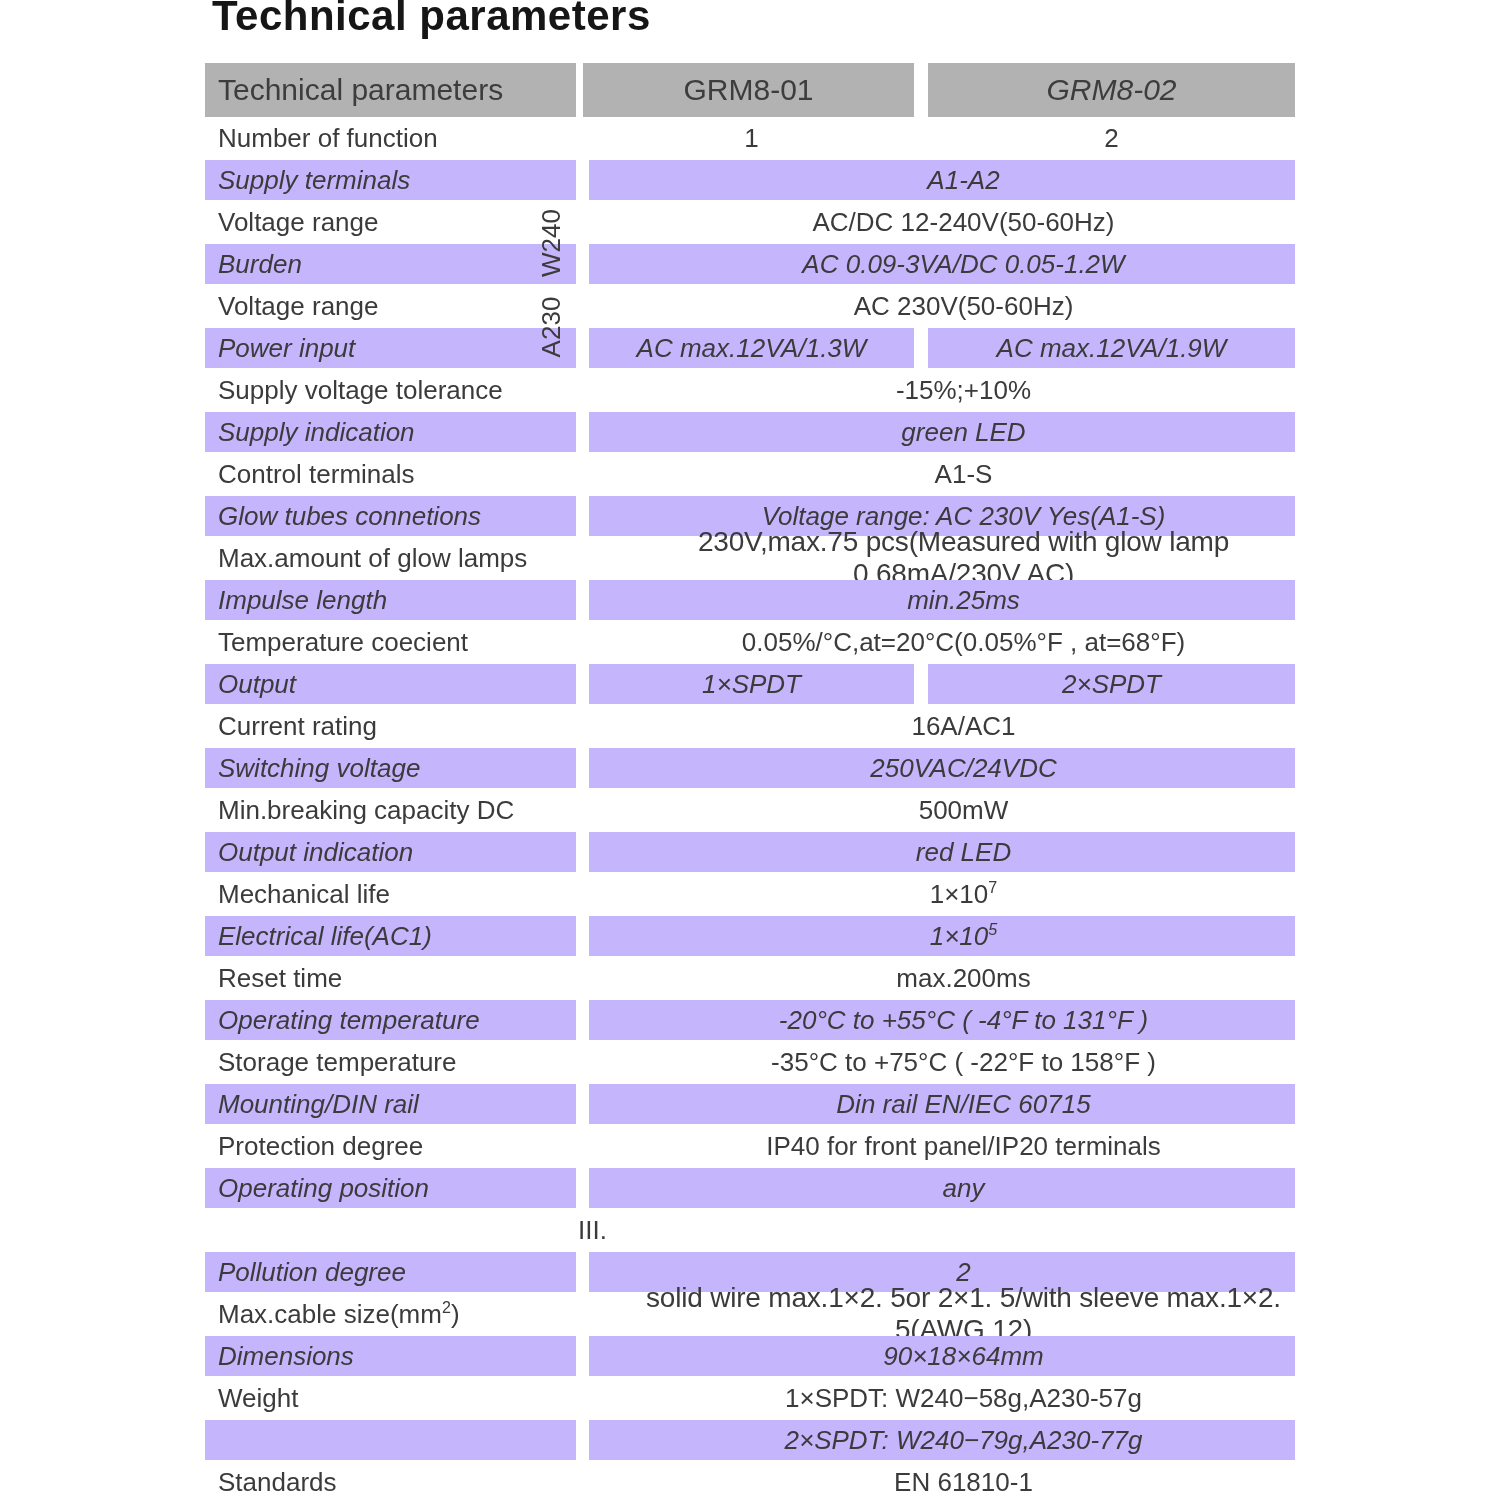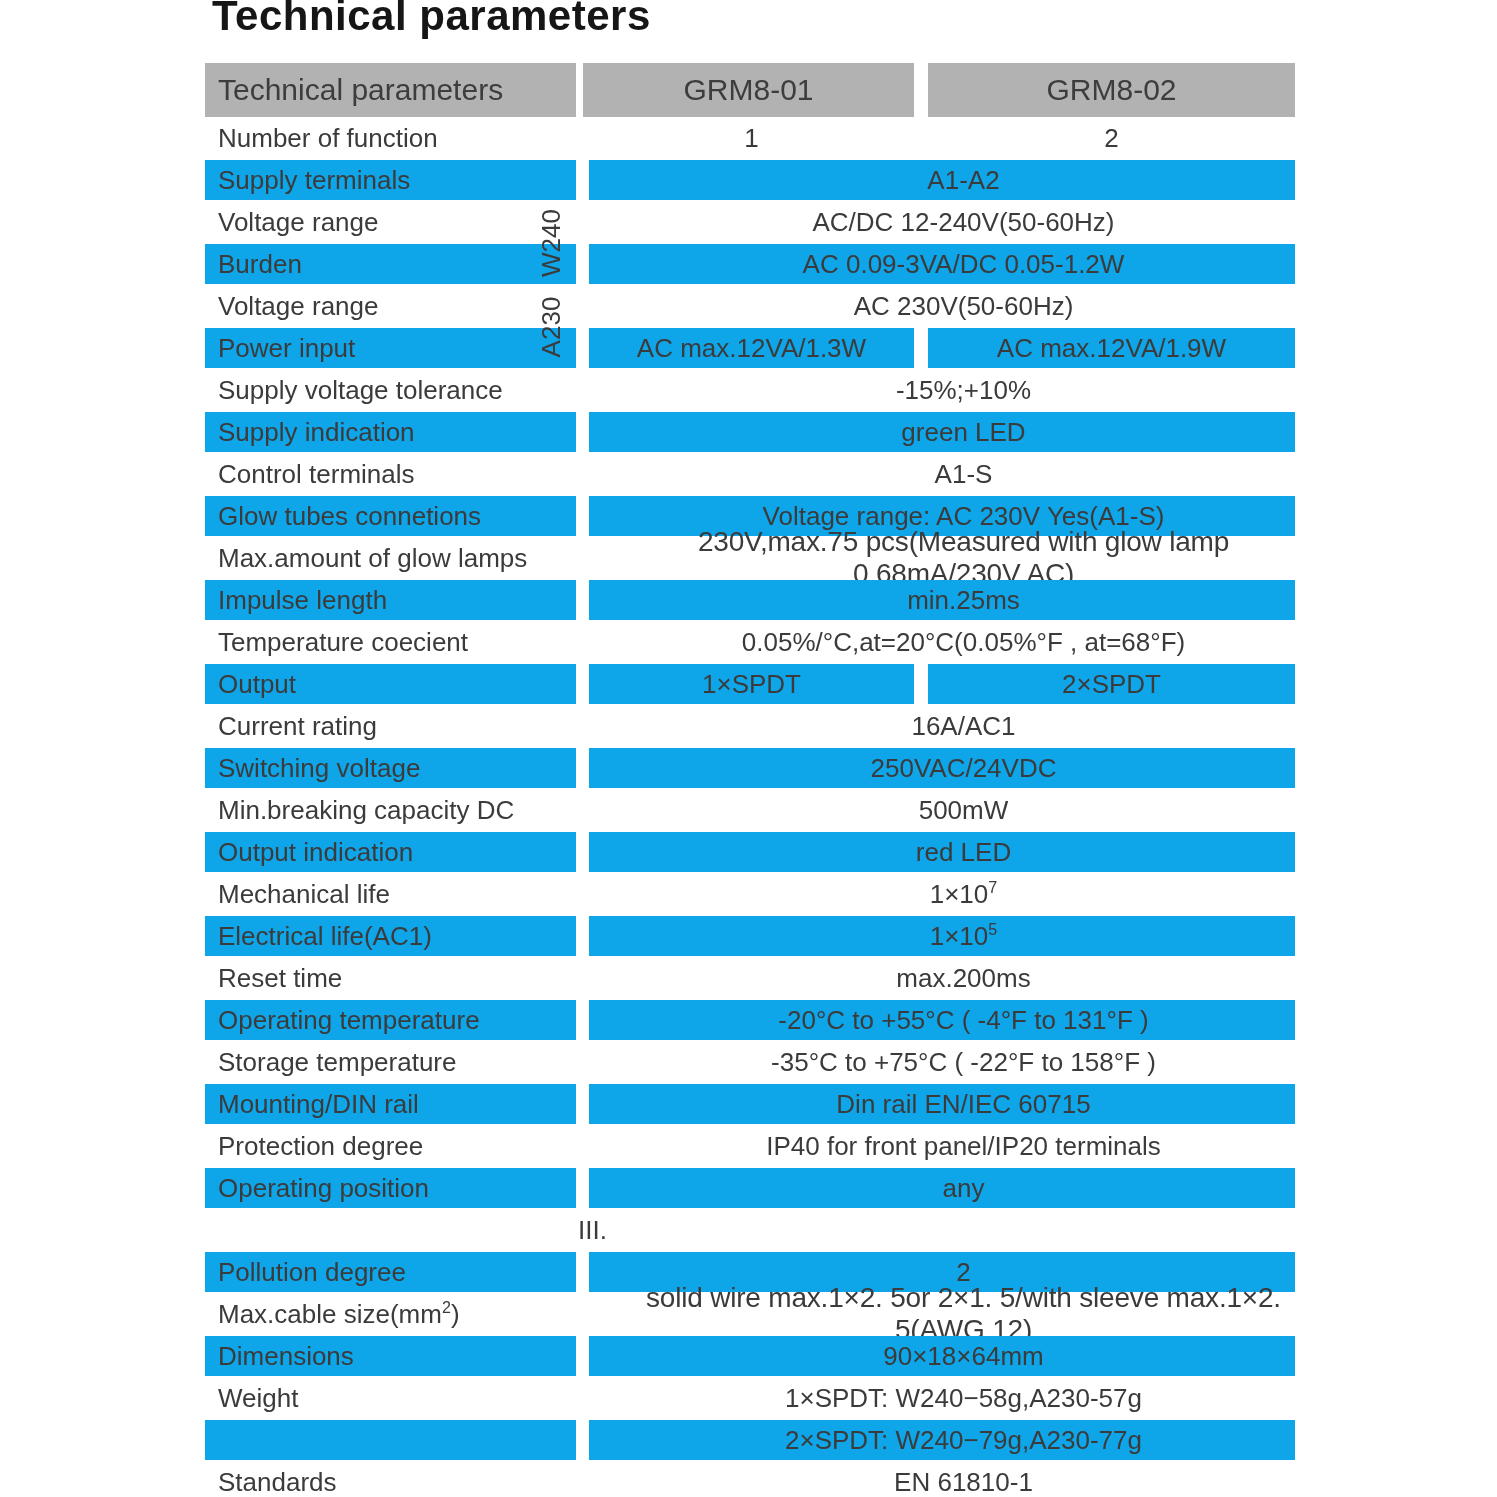--- a/index.html
+++ b/index.html
@@ -12,29 +12,29 @@
     font-size:42px;font-weight:bold;color:#161616;letter-spacing:0.5px;
   }
   .table{position:absolute;left:205px;top:63px;width:1090px;}
   .header-row{display:flex;height:54px;margin-bottom:1px;}
   .h-cell{
     background:#b2b2b2;color:#3d3d3d;font-size:30px;
     display:flex;align-items:center;box-sizing:border-box;
   }
   .h-label{width:371px;padding-left:13px;}
   .h-col1{margin-left:7px;width:331px;justify-content:center;}
-  .h-col2{margin-left:14px;width:367px;justify-content:center;}
+  .h-col2{margin-left:14px;width:367px;justify-content:center;font-style:italic;}
   .row{display:flex;height:40px;margin-bottom:2px;font-size:26px;}
   .cell{display:flex;align-items:center;box-sizing:border-box;background:transparent;}
   .label-cell{width:371px;padding-left:13px;}
   .value-cell{justify-content:center;text-align:center;}
   .value-cell.span{margin-left:13px;width:706px;padding-left:43px;}
   .value-cell.col1{margin-left:13px;width:325px;}
   .value-cell.col2{margin-left:14px;width:367px;}
-  .row.alt .cell{background:#0ea5e9;}
+  .row.alt .cell{background:#c4b5fd;font-style:italic;}
   .cell.small{font-size:28px;letter-spacing:-0.2px;}
   sup{font-size:0.62em;line-height:0;}
   .side-label{
     position:absolute;width:84px;height:28px;left:304px;
     display:flex;align-items:center;justify-content:center;
     transform:rotate(-90deg);font-size:26px;color:#3b3b3b;white-space:nowrap;
   }
   .side-label.w240{top:166px;}
   .side-label.a230{top:250px;}
 </style>

